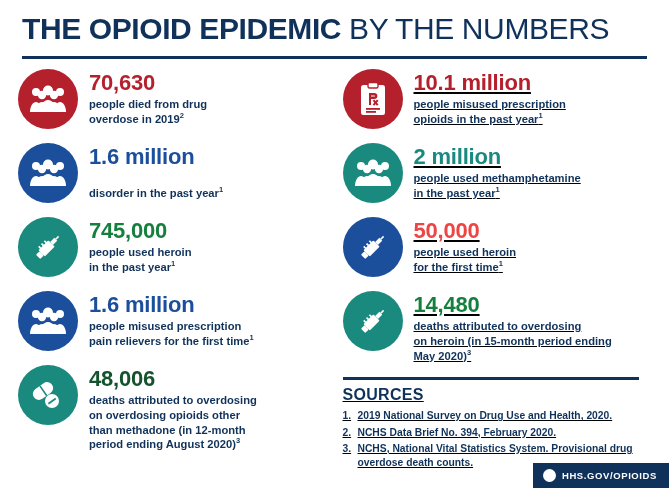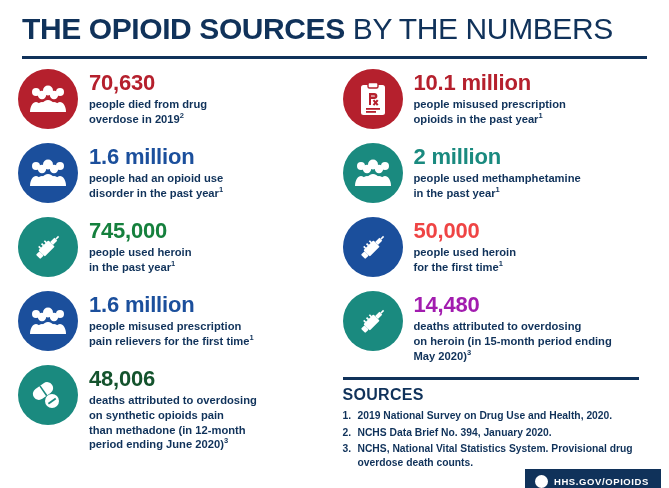--- a/index.html
+++ b/index.html
@@ -50,21 +50,21 @@
   .columns {
     display: flex;
     padding: 10px 18px 0 18px;
     box-sizing: border-box;
   }
   .col {
     width: 50%;
     box-sizing: border-box;
   }
   .col.left { padding-right: 6px; }
-  .col.right { padding-left: 8px; }
+  .col.right { padding-left: 8px; text-decoration: underline; }
 
   .stat {
     display: flex;
     align-items: flex-start;
     margin-bottom: 14px;
   }
   .badge {
     flex: 0 0 auto;
     width: 60px;
     height: 60px;
@@ -131,48 +131,48 @@
   }
   .src-num {
     flex: 0 0 auto;
     width: 15px;
   }
   .src-text { flex: 1 1 auto; }
 
   
   .footer {
     position: absolute;
-    right: 8px;
+    right: 0;
     bottom: 0;
     background: #10325a;
     color: #ffffff;
     font-size: 9.5px;
     font-weight: 700;
     letter-spacing: 0.6px;
-    padding: 6px 12px 0 10px;
+    padding: 6px 12px 6px 10px;
     display: flex;
     align-items: center;
     gap: 6px;
   }
   .footer .hhs-mark {
     width: 13px;
     height: 13px;
     border-radius: 50%;
     background: #ffffff;
     display: inline-block;
     flex: 0 0 auto;
   }
 </style>
 </head>
 <body>
 
 <div class="page">
 
   <div class="title-wrap">
-    <div class="title"><span class="bold">THE OPIOID SOURCES</span><span class="light"> BY THE NUMBERS</span></div>
+    <div class="title"><span class="bold">THE OPIOID EPIDEMIC</span><span class="light"> BY THE NUMBERS</span></div>
   </div>
   <div class="title-rule"></div>
 
   <div class="columns">
 
     <div class="col left">
 
       <div class="stat">
         <div class="badge" style="background:#b5202d">
           <span>
@@ -216,21 +216,21 @@
                   <path d="M6.5 28c0-6 3-10 6.5-10s6.5 4 6.5 10z"></path>
                 <circle cx="25" cy="11" r="4.2"></circle>
                   <path d="M18.5 28c0-6 3-10 6.5-10s6.5 4 6.5 10z"></path>
               </g>
             </svg>
           </span>
         </div>
         <div class="stat-text">
           <div class="stat-number" style="color:#1b4f9c">1.6 million</div>
           <div class="stat-desc">
-            <span>people had an opioid use</span><br>
+            <br>
             <span>disorder in the past year</span><sup>1</sup>
           </div>
         </div>
       </div>
 
       <div class="stat">
         <div class="badge" style="background:#1a8a7f">
           <span>
             <svg width="36" height="36" viewBox="0 0 36 36" aria-hidden="true">
               <g fill="#ffffff" transform="rotate(-45 18 18)">
@@ -294,23 +294,23 @@
                 <circle cx="22" cy="21" r="7"></circle>
                 <rect x="17.5" y="20.2" width="9" height="1.8" fill="#1a8a7f" transform="rotate(-35 22 21)"></rect>
               </g>
             </svg>
           </span>
         </div>
         <div class="stat-text">
           <div class="stat-number" style="color:#14532d">48,006</div>
           <div class="stat-desc">
             <span>deaths attributed to overdosing</span><br>
-            <span>on synthetic opioids pain</span><br>
+            <span>on overdosing opioids other</span><br>
             <span>than methadone (in 12-month</span><br>
-            <span>period ending June 2020)</span><sup>3</sup>
+            <span>period ending August 2020)</span><sup>3</sup>
           </div>
         </div>
       </div>
 
     </div>
 
     <div class="col right">
 
       <div class="stat">
         <div class="badge" style="background:#b5202d">
@@ -400,40 +400,40 @@
                 <rect x="23" y="16" width="6" height="4"></rect>
                 <rect x="29" y="17.2" width="4" height="1.6"></rect>
                 <rect x="11" y="11" width="1.7" height="3"></rect>
                 <rect x="15" y="11" width="1.7" height="3"></rect>
                 <rect x="19" y="11" width="1.7" height="3"></rect>
               </g>
             </svg>
           </span>
         </div>
         <div class="stat-text">
-          <div class="stat-number" style="color:#a21caf">14,480</div>
+          <div class="stat-number" style="color:#15803d">14,480</div>
           <div class="stat-desc">
             <span>deaths attributed to overdosing</span><br>
             <span>on heroin (in 15-month period ending</span><br>
             <span>May 2020)</span><sup>3</sup>
           </div>
         </div>
       </div>
 
       <div class="sources">
         <div class="sources-rule"></div>
         <div class="sources-title">SOURCES</div>
         <ul class="sources-list">
           <li>
             <span class="src-num">1.</span>
             <span class="src-text">2019 National Survey on Drug Use and Health, 2020.</span>
           </li>
           <li>
             <span class="src-num">2.</span>
-            <span class="src-text">NCHS Data Brief No. 394, January 2020.</span>
+            <span class="src-text">NCHS Data Brief No. 394, February 2020.</span>
           </li>
           <li>
             <span class="src-num">3.</span>
             <span class="src-text">NCHS, National Vital Statistics System. Provisional drug overdose death counts.</span>
           </li>
         </ul>
       </div>
 
     </div>
   </div>

